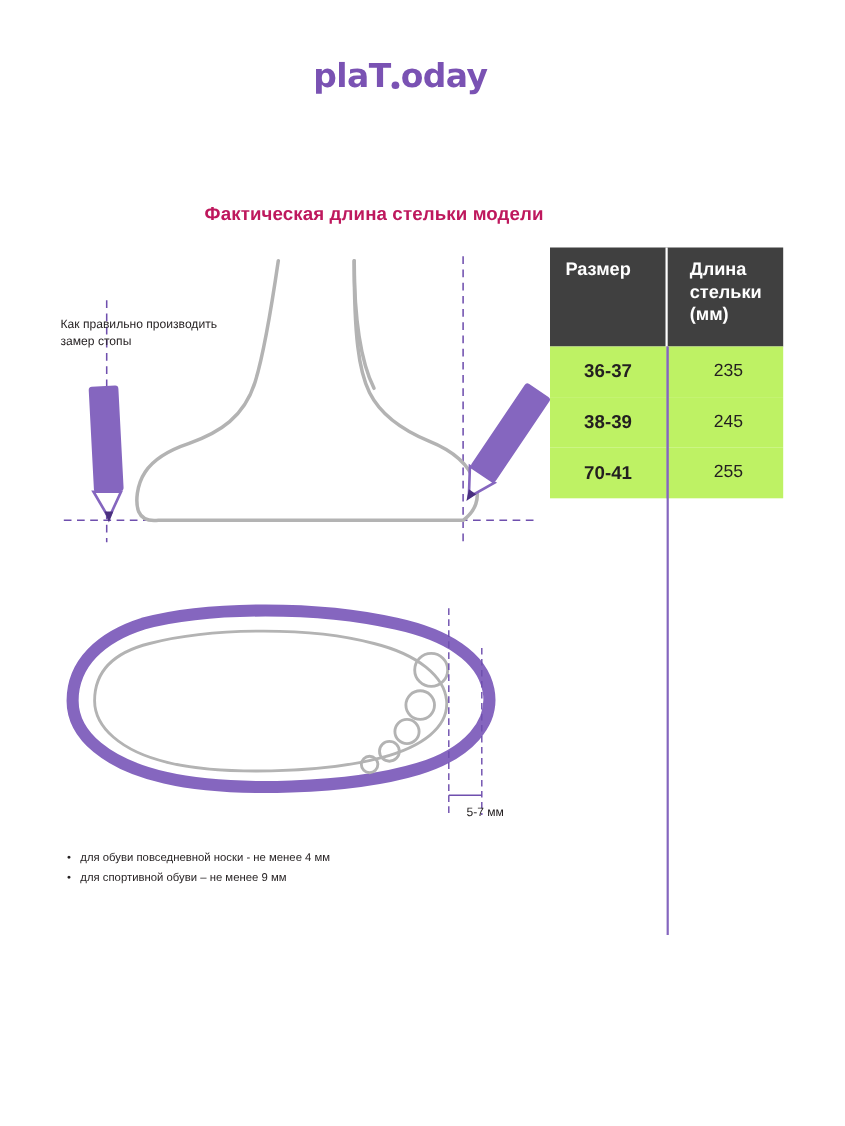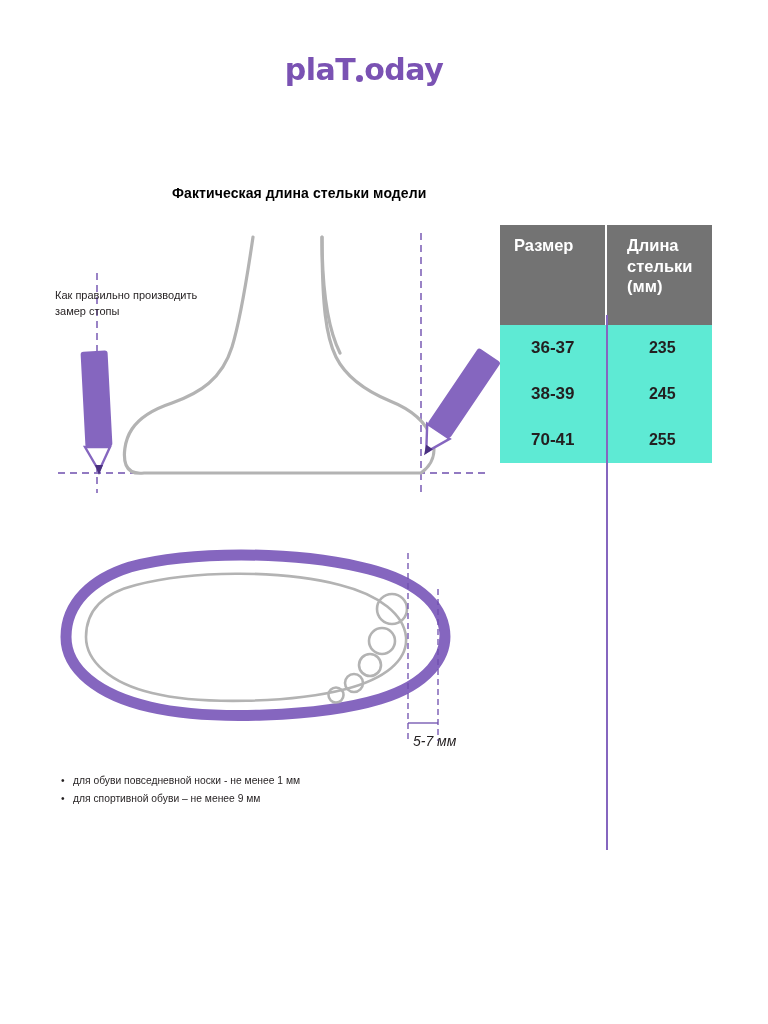--- a/index.html
+++ b/index.html
@@ -40,61 +40,61 @@
     vertical-align: baseline;
     position: relative;
     top: 2px;
     margin: 0 1px;
   }
 
   
   #title {
     position: absolute;
     top: 185px;
-    left: 172px;
-    font-size: 14px;
-    font-weight: bold;
-    color: #000000;
+    left: 186px;
+    font-size: 17px;
+    font-weight: bold;
+    color: #be185d;
     letter-spacing: 0.1px;
   }
 
   
   #size-table {
     position: absolute;
     top: 225px;
     left: 500px;
     width: 212px;
     border-collapse: collapse;
   }
   #size-table th {
-    background: #737373;
+    background: #404040;
     color: #ffffff;
     font-size: 16.5px;
     font-weight: bold;
     padding: 10px 14px 12px 14px;
     text-align: left;
     vertical-align: top;
     line-height: 1.25;
-    height: 100px;
+    height: 90px;
   }
   #size-table th.col-size { width: 106px; }
   #size-table th.col-len  { width: 106px; border-left: 2px solid #ffffff; padding-left: 20px; }
   #size-table td {
     font-size: 16px;
     padding: 13px 10px;
     text-align: center;
-    background: #5eead4;
+    background: #bef264;
   }
   #size-table td.size-cell {
     font-weight: bold;
     font-size: 17px;
     color: #231f20;
   }
   #size-table td.len-cell {
-    font-weight: bold;
+    font-weight: normal;
     color: #231f20;
     border-left: 1.5px solid #8566bf;
     padding-left: 16px;
   }
 
   
   #table-vline {
     position: absolute;
     left: 606px;
     top: 315px;
@@ -124,25 +124,24 @@
   
   #sole-view {
     position: absolute;
     left: 40px;
     top: 545px;
     width: 470px;
     height: 215px;
   }
   #gap-label {
     position: absolute;
-    left: 413px;
+    left: 424px;
     top: 733px;
-    font-size: 14px;
-    color: #231f20;
-    font-style: italic;
+    font-size: 11px;
+    color: #231f20;
   }
 
   
   #notes {
     position: absolute;
     left: 55px;
     top: 772px;
     width: 440px;
   }
   #notes .notes-title {
@@ -267,16 +266,16 @@
     <tr>
       <td class="size-cell">70-41</td>
       <td class="len-cell">255</td>
     </tr>
   </tbody>
 </table>
 <div id="table-vline"></div>
 
 <div id="notes">
   <ul>
-    <li>для обуви повседневной носки -  не менее 1 мм</li>
+    <li>для обуви повседневной носки -  не менее 4 мм</li>
     <li>для спортивной обуви – не менее 9 мм</li>
   </ul>
 </div>
 
 </body></html>

